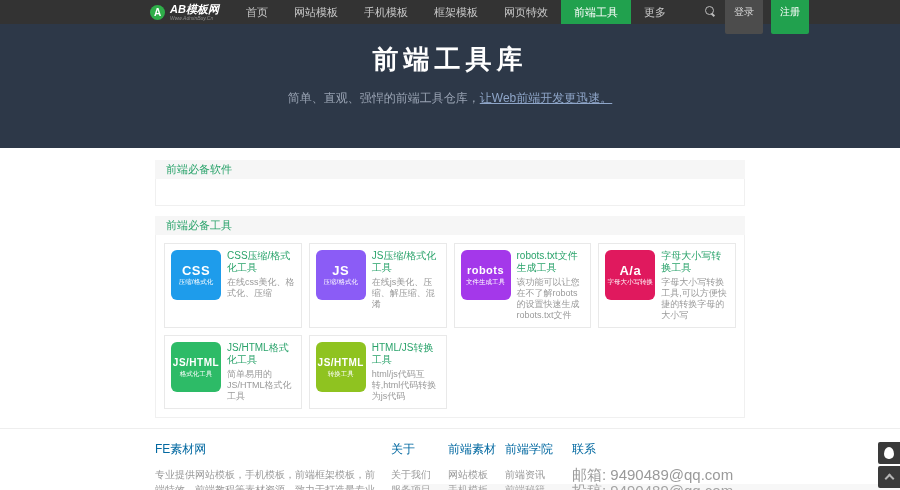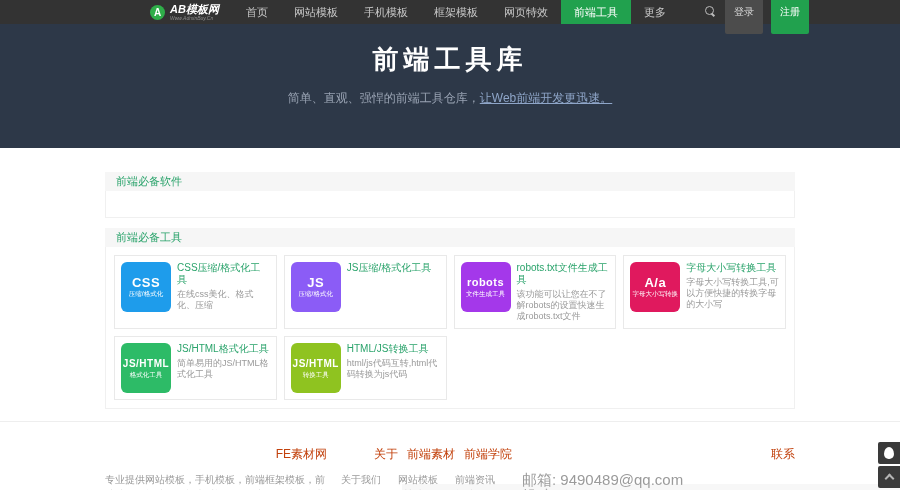--- a/index.html
+++ b/index.html
@@ -27,21 +27,21 @@
   .btn-register { background:#21a14e; color:#fff; }
 
   
   .hero { height:124px; background:#2d3848; text-align:center; }
   .hero-title { color:#fff; font-size:26px; font-weight:bold; letter-spacing:5px; padding-top:18px; }
   .hero-sub { margin-top:13px; font-size:12px; color:#99a3b3; }
   .hero-sub a { color:#8fa6c9; text-decoration:underline; cursor:pointer; }
 
   
   .main { position:relative; background:#fff; padding-top:12px; min-height:249px; }
-  .container { width:690px; margin:12px auto; }
+  .container { width:590px; margin:0 auto; }
   .section { margin-bottom:10px; }
   .section-header { background:#f6f6f6; height:19px; line-height:19px; padding:0 11px;
     font-size:11px; color:#2aa36b; }
   .section-body { background:#fff; border:1px solid #f0f0f0; border-top:none; }
   .section-body.empty { height:27px; }
   .cards { padding:8px; display:grid; grid-template-columns:repeat(4,1fr); gap:7px; }
   .card { border:1px solid #e9e9e9; background:#fff; padding:6px; display:flex; gap:6px; cursor:pointer; min-height:62px; }
   .card-icon { width:50px; height:50px; border-radius:6px; color:#fff; flex:none;
     display:flex; flex-direction:column; align-items:center; justify-content:center; }
   .ci-1 { font-size:11px; font-weight:bold; line-height:13px; letter-spacing:.5px; }
@@ -57,21 +57,21 @@
 
   
   .watermark { position:absolute; left:402px; top:336px; z-index:50; pointer-events:none;
     font-family:"DejaVu Serif","Liberation Serif",serif; font-size:34px; letter-spacing:1px;
     color:#f4f4f4; -webkit-text-stroke:1.2px #b9b9b9; background:rgba(210,210,210,.18);
     white-space:nowrap; line-height:40px; }
 
   
   .footer { border-top:1px solid #eee; background:#fff; padding:12px 0 10px; }
   .footer .container { display:flex; }
-  .f-col-title { font-size:12px; color:#c2410c; margin-bottom:9px;text-align:right; }
+  .f-col-title { font-size:12px; color:#0369a1; margin-bottom:9px; }
   .f-brand { width:236px; padding-right:14px; }
   .f-brand-desc { font-size:10px; color:#9a9a9a; line-height:15px; }
   .f-col { width:57px; }
   .f-link { display:block; font-size:10px; color:#9a9a9a; line-height:15px; cursor:pointer; }
   .f-contact { flex:1; padding-left:10px; }
   .f-line { font-size:15px; color:#9a9a9a; line-height:16px; }
   .social { display:flex; gap:5px; margin-top:8px; }
   .s-icon { width:17px; height:17px; border-radius:4px; display:flex; align-items:center;
     justify-content:center; cursor:pointer; }
   .s-wechat{ background:#84b153; } .s-pin{ background:#f2695c; } .s-qq{ background:#d64ae8; }
@@ -141,20 +141,21 @@
             </div>
           </div>
 
           <div class="card c2">
             <div class="card-icon">
               <span class="ci-1">JS</span>
               <span class="ci-2">压缩/格式化</span>
             </div>
             <div>
               <div class="card-title">JS压缩/格式化工具</div>
+              <div class="card-desc">在线js美化、压缩、解压缩、混淆</div>
             </div>
           </div>
 
           <div class="card c3">
             <div class="card-icon">
               <span class="ci-1">robots</span>
               <span class="ci-2">文件生成工具</span>
             </div>
             <div>
               <div class="card-title">robots.txt文件生成工具</div>

